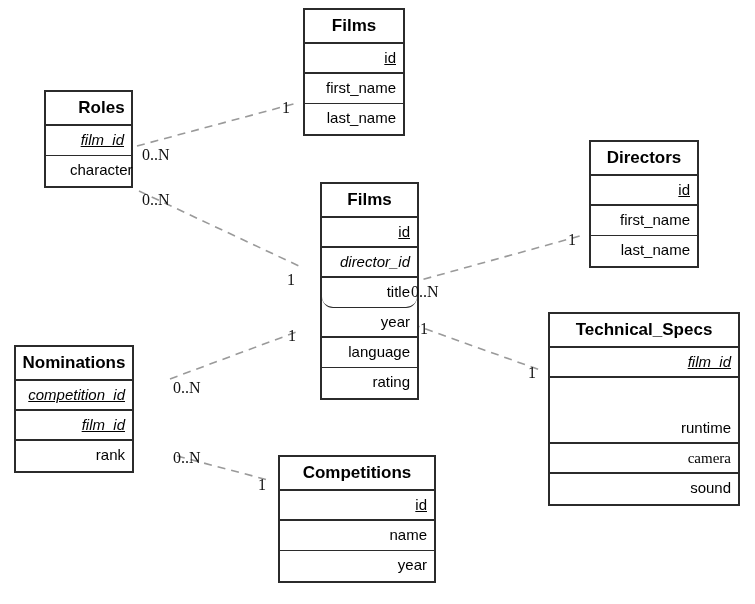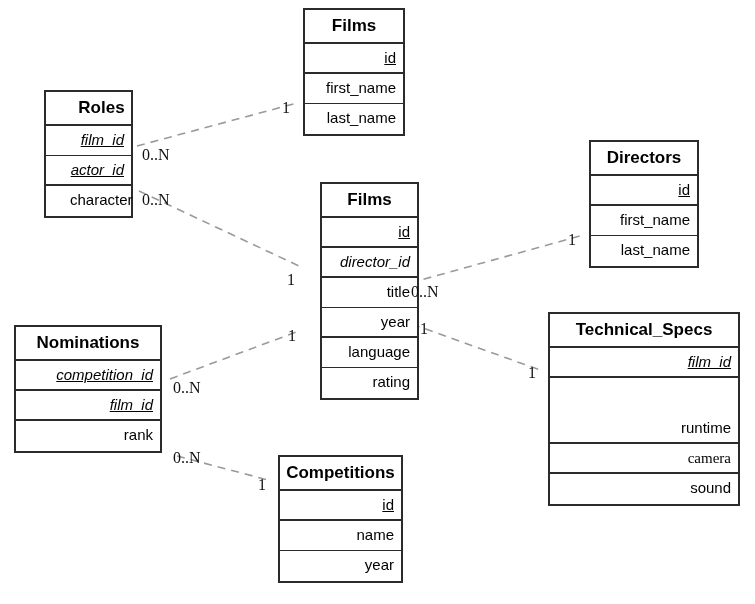--- a/index.html
+++ b/index.html
@@ -96,52 +96,51 @@
   <div id="entities-host">
       <div class="entity" style="left: 303px; top: 8px; width: 102px; border-color: rgb(43, 43, 43);">
         <div class="ent-title" style="border-bottom-color: rgb(43, 43, 43);">Films</div>
         <div class="attr sep-strong" style="border-bottom-color: rgb(43, 43, 43);"><span class="aname pk">id</span></div>
         <div class="attr" style="border-bottom-color: rgb(43, 43, 43);"><span class="aname">first_name</span></div>
         <div class="attr" style="border-bottom-color: rgb(43, 43, 43);"><span class="aname">last_name</span></div>
       </div>
       <div class="entity" style="left: 44px; top: 90px; width: 89px; border-color: rgb(43, 43, 43);">
         <div class="ent-title" style="border-bottom-color: rgb(43, 43, 43); padding-left: 32px;">Roles</div>
         <div class="attr" style="border-bottom-color: rgb(43, 43, 43);"><span class="aname pk fk">film_id</span></div>
-        <div class="attr sep-strong" style="border-bottom-color: rgb(43, 43, 43);"><span class="aname pk fk">actor_id</span></div>
         <div class="attr" style="border-bottom-color: rgb(43, 43, 43); padding-left: 24px;"><span class="aname">character</span></div>
       </div>
       <div class="entity" style="left: 320px; top: 182px; width: 99px; border-color: rgb(43, 43, 43);">
         <div class="ent-title" style="border-bottom-color: rgb(43, 43, 43);">Films</div>
         <div class="attr sep-strong" style="border-bottom-color: rgb(43, 43, 43);"><span class="aname pk">id</span></div>
         <div class="attr sep-strong" style="border-bottom-color: rgb(43, 43, 43);"><span class="aname fk">director_id</span></div>
-        <div class="attr" style="border-bottom-color: rgb(43, 43, 43);"><span class="aname">title</span></div>
+        <div class="attr" style="border-bottom-color: rgb(43, 43, 43); border-radius: 11px;"><span class="aname">title</span></div>
         <div class="attr sep-strong" style="border-bottom-color: rgb(43, 43, 43);"><span class="aname">year</span></div>
         <div class="attr" style="border-bottom-color: rgb(43, 43, 43);"><span class="aname">language</span></div>
         <div class="attr" style="border-bottom-color: rgb(43, 43, 43);"><span class="aname">rating</span></div>
       </div>
       <div class="entity" style="left: 589px; top: 140px; width: 110px; border-color: rgb(43, 43, 43);">
         <div class="ent-title" style="border-bottom-color: rgb(43, 43, 43);">Directors</div>
         <div class="attr sep-strong" style="border-bottom-color: rgb(43, 43, 43);"><span class="aname pk">id</span></div>
         <div class="attr" style="border-bottom-color: rgb(43, 43, 43);"><span class="aname">first_name</span></div>
         <div class="attr" style="border-bottom-color: rgb(43, 43, 43);"><span class="aname">last_name</span></div>
       </div>
       <div class="entity" style="left: 548px; top: 312px; width: 192px; border-color: rgb(43, 43, 43);">
         <div class="ent-title" style="border-bottom-color: rgb(43, 43, 43);">Technical_Specs</div>
         <div class="attr sep-strong" style="border-bottom-color: rgb(43, 43, 43);"><span class="aname pk fk">film_id</span></div>
         <div class="attr sep-strong" style="border-bottom-color: rgb(43, 43, 43); margin-top: 36px;"><span class="aname">runtime</span></div>
         <div class="attr sep-strong" style="border-bottom-color: rgb(43, 43, 43); font-family: Liberation Serif, serif;"><span class="aname">camera</span></div>
         <div class="attr" style="border-bottom-color: rgb(43, 43, 43);"><span class="aname">sound</span></div>
       </div>
-      <div class="entity" style="left: 14px; top: 325px; width: 148px; border-color: rgb(43, 43, 43);">
+      <div class="entity" style="left: 14px; top: 345px; width: 120px; border-color: rgb(43, 43, 43);">
         <div class="ent-title" style="border-bottom-color: rgb(43, 43, 43);">Nominations</div>
         <div class="attr sep-strong" style="border-bottom-color: rgb(43, 43, 43);"><span class="aname pk fk">competition_id</span></div>
         <div class="attr sep-strong" style="border-bottom-color: rgb(43, 43, 43);"><span class="aname pk fk">film_id</span></div>
         <div class="attr" style="border-bottom-color: rgb(43, 43, 43); padding-left: 8px;"><span class="aname">rank</span></div>
       </div>
-      <div class="entity" style="left: 278px; top: 455px; width: 125px; border-color: rgb(43, 43, 43);">
+      <div class="entity" style="left: 278px; top: 455px; width: 158px; border-color: rgb(43, 43, 43);">
         <div class="ent-title" style="border-bottom-color: rgb(43, 43, 43);">Competitions</div>
         <div class="attr sep-strong" style="border-bottom-color: rgb(43, 43, 43);"><span class="aname pk">id</span></div>
         <div class="attr" style="border-bottom-color: rgb(43, 43, 43);"><span class="aname">name</span></div>
         <div class="attr" style="border-bottom-color: rgb(43, 43, 43);"><span class="aname">year</span></div>
       </div>
     </div>
   <div id="cards-host">
       <div class="card" style="left: 142px; top: 147px;">0..N</div>
       <div class="card" style="left: 282px; top: 100px;">1</div>
       <div class="card" style="left: 142px; top: 192px;">0..N</div>

